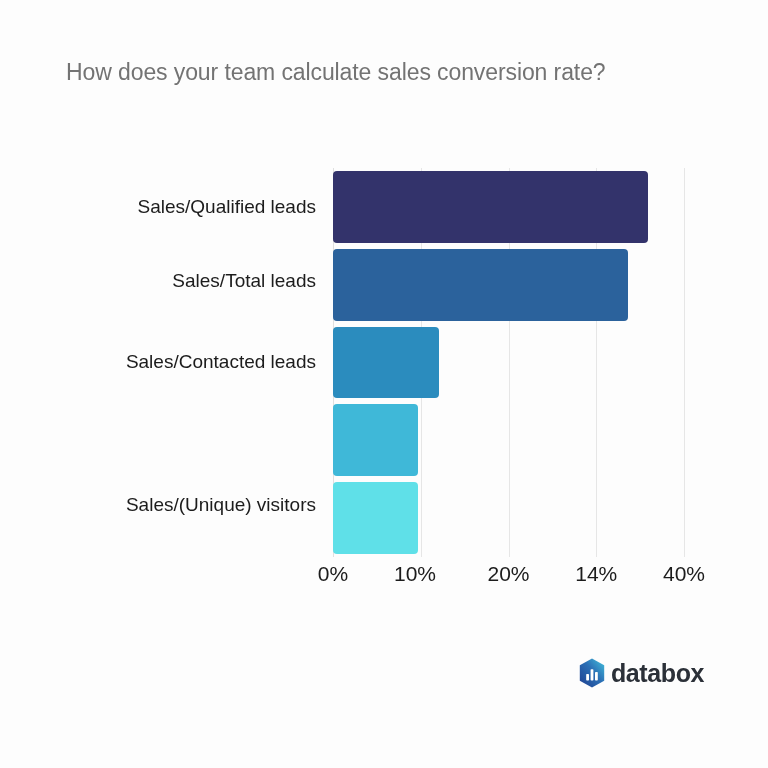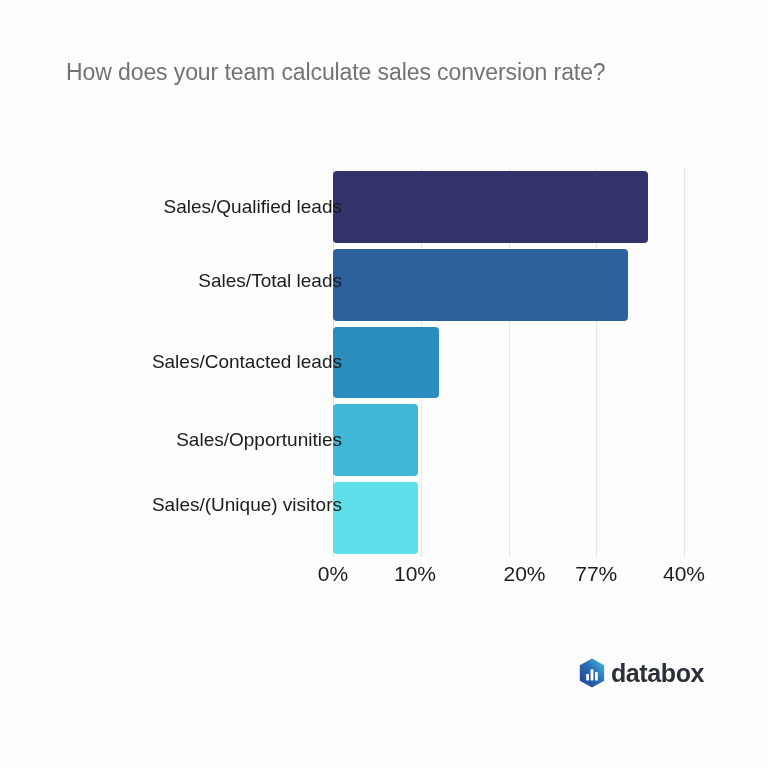--- a/index.html
+++ b/index.html
@@ -76,21 +76,20 @@
     border-radius: 4px;
   }
 
   
   #cat-labels {
     position: absolute;
     left: 0;
     top: 168px;
     width: 316px;
     height: 389px;
-    padding-left: 26px;
   }
   .cat-label {
     position: absolute;
     right: 0;
     width: 316px;
     height: 77.8px;
     display: flex;
     align-items: center;
     justify-content: flex-end;
     font-size: 19px;
@@ -167,29 +166,28 @@
       </div>
       <div class="bar-row" style="top: 311.2px;">
         <div class="bar" title="Sales/(Unique) visitors: 9.7%" style="width: 85.1175px; background: rgb(95, 224, 232);"></div>
       </div>
     </div>
 
   <div id="cat-labels">
       <div class="cat-label" style="top: 0px;">Sales/Qualified leads</div>
       <div class="cat-label" style="top: 74px;">Sales/Total leads</div>
       <div class="cat-label" style="top: 155.6px; text-align: right;">Sales/Contacted leads</div>
-      <div class="cat-label" style="top: 233.4px;">Sales/Opportunities</div>
       <div class="cat-label" style="top: 298px;">Sales/(Unique) visitors</div>
     </div>
 
   <div id="x-ticks">
       <div class="x-tick" style="left: 0px;">0%</div>
       <div class="x-tick" style="left: 82px;">10%</div>
-      <div class="x-tick" style="left: 175.5px; margin-left: 16px;">20%</div>
-      <div class="x-tick" style="left: 263.25px;">77%</div>
+      <div class="x-tick" style="left: 175.5px;">20%</div>
+      <div class="x-tick" style="left: 263.25px;">14%</div>
       <div class="x-tick" style="left: 351px;">40%</div>
     </div>
 
   <div id="logo">
     <svg id="logo-mark" viewBox="0 0 32 32">
       <defs>
         <linearGradient id="dbgrad" x1="0" y1="1" x2="1" y2="0">
           <stop offset="0%" stop-color="#1f3f8f"></stop>
           <stop offset="55%" stop-color="#2b6fb5"></stop>
           <stop offset="100%" stop-color="#43c3dd"></stop>

